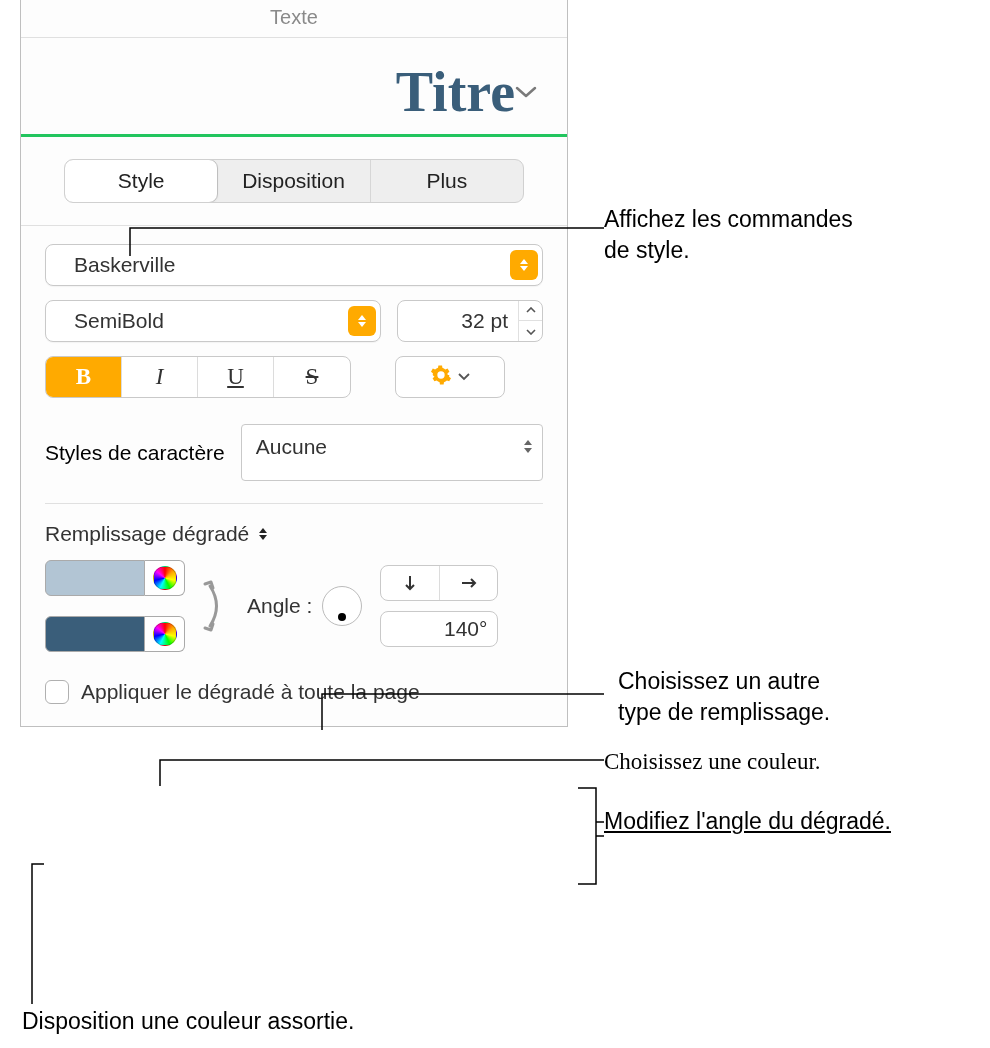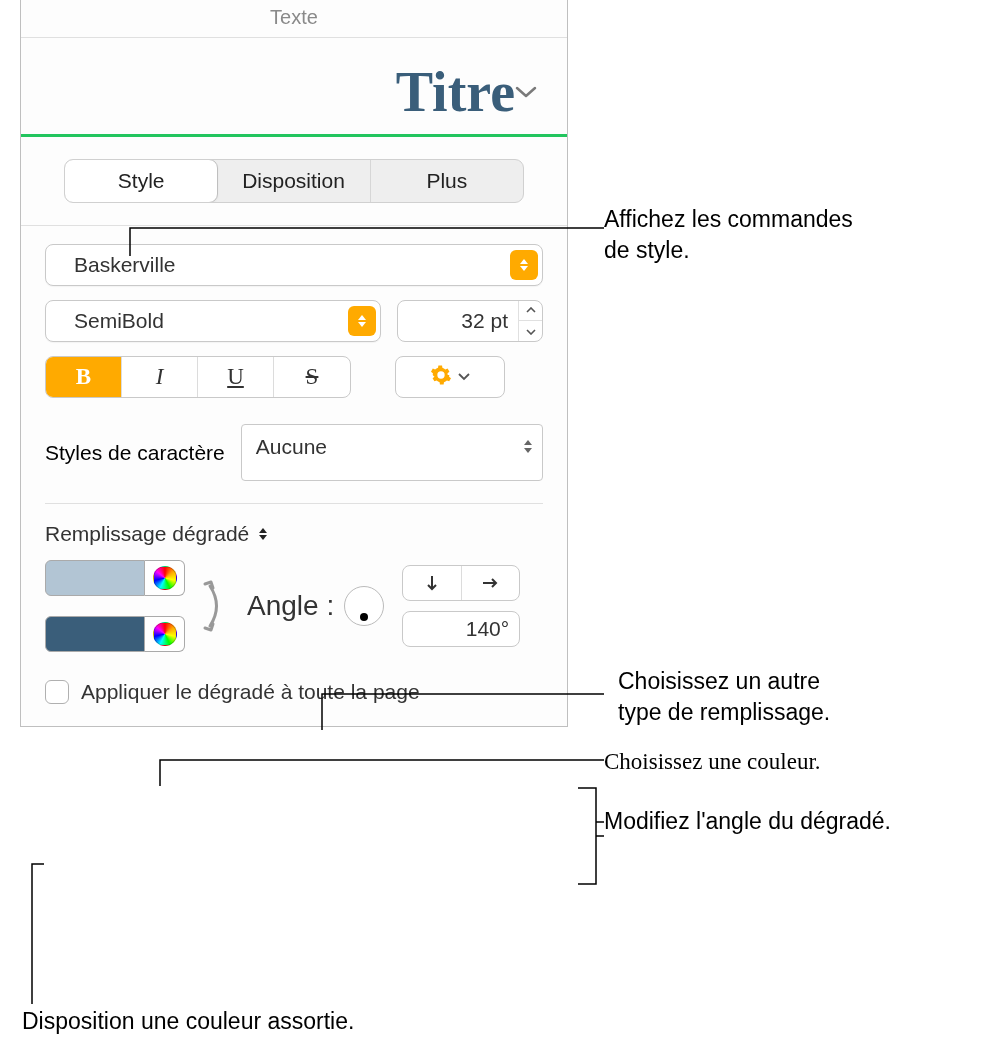--- a/index.html
+++ b/index.html
@@ -281,21 +281,21 @@
   .swap-icon {
     display:flex;
     align-items:center;
     color:#888;
   }
   .angle-block {
     display:flex;
     align-items:center;
     gap:10px;
   }
-  .angle-label { font-size:28px; color:#333; }
+  .angle-label { font-size:21px; color:#333; }
   .angle-dial {
     width: 40px; height:40px;
     border-radius:50%;
     border:1px solid #bbb;
     background:#fff;
     position:relative;
     cursor:pointer;
   }
   .angle-dial .dot {
     position:absolute;
@@ -540,21 +540,21 @@
   <path d="M0 36 L0 0 L282 0" fill="none" stroke="#000" stroke-width="1.5"></path>
 </svg>
 
 <div class="callout" style="left:604px; top:746px;font-family:Liberation Serif, serif;">
   <div class="callout-text">Choisissez une couleur.</div>
 </div>
 <svg class="lead" style="left:160px; top:760px;" width="444" height="30">
   <path d="M0 26 L0 0 L444 0" fill="none" stroke="#000" stroke-width="1.5"></path>
 </svg>
 
-<div class="callout" style="left:604px; top:806px;">
+<div class="callout" style="left:604px; top:806px;text-decoration:underline;">
   <div class="callout-text">Modifiez l'angle du dégradé.</div>
 </div>
 <svg class="lead" style="left:578px; top:788px;" width="26" height="96">
   <path d="M0 0 L18 0 L18 96 L0 96 M18 48 L26 48" fill="none" stroke="#000" stroke-width="1.5"></path>
   <line x1="18" y1="34" x2="26" y2="34" stroke="#000" stroke-width="1.5"></line>
 </svg>
 
 <div class="callout" style="left:22px; top:1006px;">
   <div class="callout-text">Disposition une couleur assortie.</div>
 </div>

